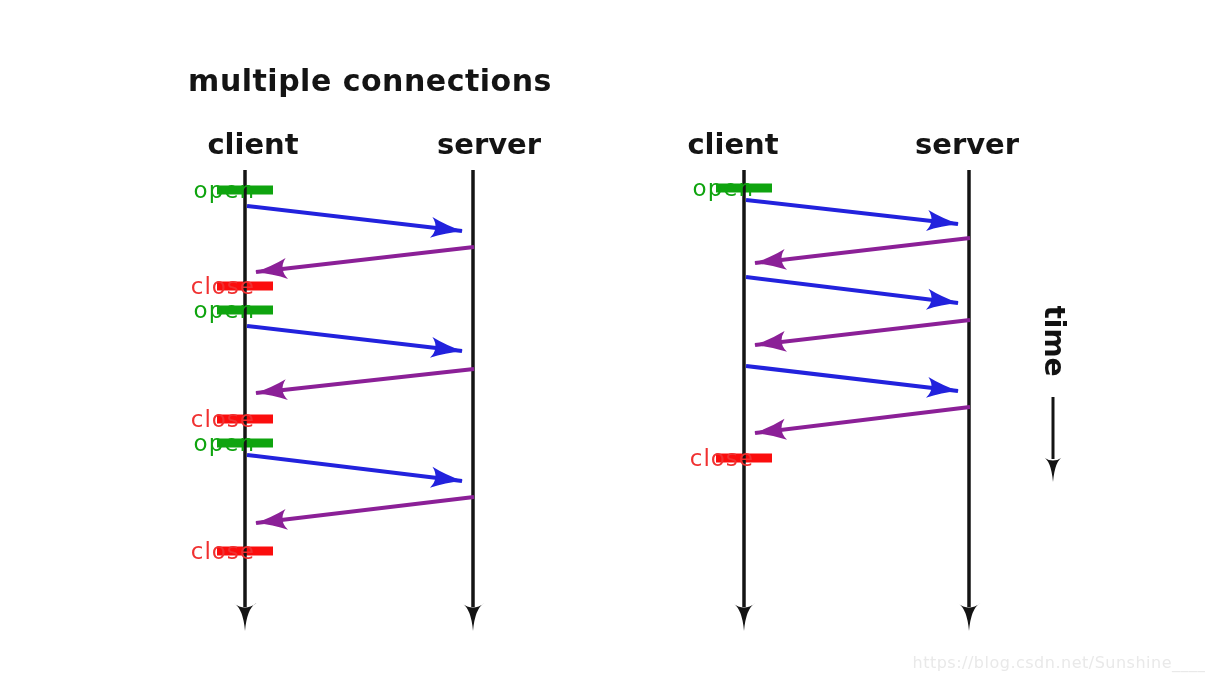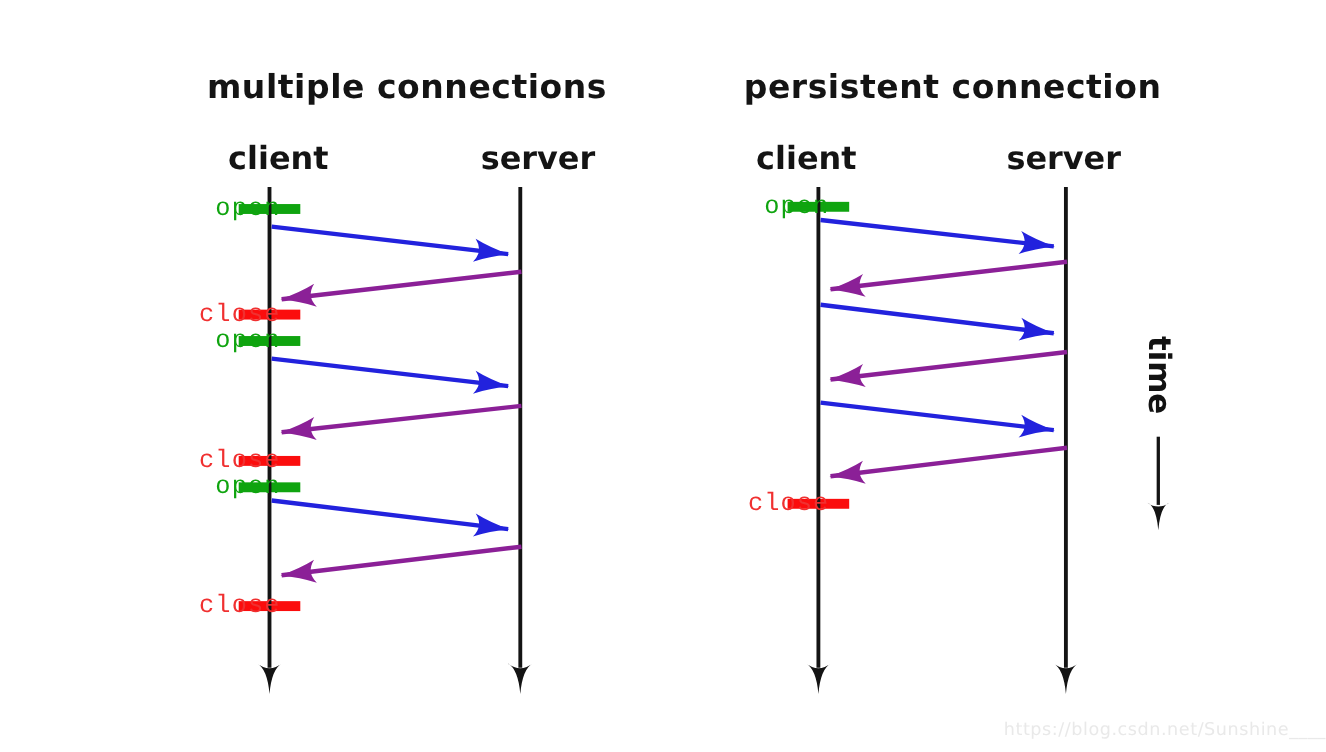--- a/index.html
+++ b/index.html
@@ -12,21 +12,21 @@
   .title{
     position:absolute;top:80px;transform:translate(-50%,-50%);
     font-size:30px;font-weight:bold;color:#141414;white-space:nowrap;letter-spacing:.5px;
   }
   .actor{
     position:absolute;top:144px;transform:translate(-50%,-50%);
     font-size:29px;font-weight:bold;color:#141414;white-space:nowrap;text-align:right;
   }
   .marker-label{
     position:absolute;transform:translateY(-50%);
-    font-size:23px;letter-spacing:1px;white-space:nowrap;line-height:1;font-family:Liberation Mono, monospace;
+    font-size:23px;letter-spacing:1px;white-space:nowrap;line-height:1;
   }
   .marker-label.open{color:var(--green,#0fa40f);}
   .marker-label.close{color:var(--red-text,#f03030);}
   .time-label{
     position:absolute;left:1054px;top:341px;
     transform:translate(-50%,-50%) rotate(90deg);
     font-size:28px;font-weight:bold;color:#121212;white-space:nowrap;
   }
   .watermark{
     position:absolute;right:13px;top:653px;
@@ -72,21 +72,20 @@
       <line x1="970" y1="238" x2="755" y2="263" stroke="#8b2097" stroke-width="4" marker-end="url(#head-response)"></line>
       <line x1="746" y1="277" x2="958" y2="303" stroke="#2222dd" stroke-width="4" marker-end="url(#head-request)"></line>
       <line x1="970" y1="320" x2="755" y2="345" stroke="#8b2097" stroke-width="4" marker-end="url(#head-response)"></line>
       <line x1="746" y1="366" x2="958" y2="391" stroke="#2222dd" stroke-width="4" marker-end="url(#head-request)"></line>
       <line x1="970" y1="407" x2="755" y2="433" stroke="#8b2097" stroke-width="4" marker-end="url(#head-response)"></line>
       <line x1="1053" y1="397" x2="1053" y2="459" stroke="#141414" stroke-width="3"></line>
       <path d="M 1043 457 Q 1051 460 1053 482 Q 1055 460 1063 457 Q 1053 464 1043 457 Z" fill="#141414"></path>
     </svg>
 
   <div class="title" style="left:370px">multiple connections</div>
-  <div class="title" style="left:866px">persistent connection</div>
 
   <div class="actor" style="left:253px">client</div>
   <div class="actor" style="left:489px">server</div>
   <div class="actor" style="left:733px">client</div>
   <div class="actor" style="left:967px">server</div>
 
   <div class="time-label">time</div>
 
   <div class="watermark">https://blog.csdn.net/Sunshine________</div>
 <div class="marker-label open" style="right: 998px; top: 190px;">open</div>

